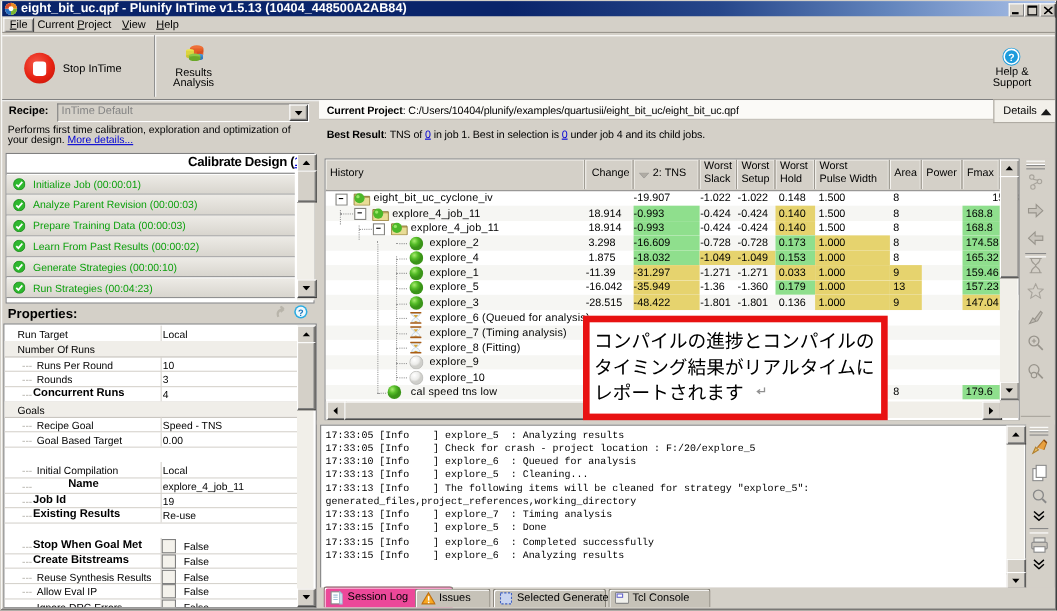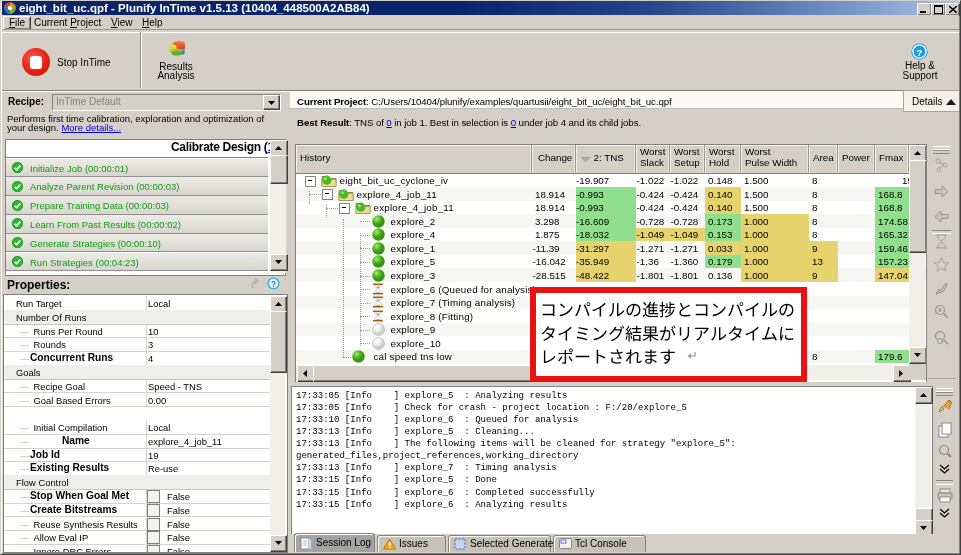--- a/index.html
+++ b/index.html
@@ -203,21 +203,21 @@
       <span class="ab" style="left:12px;top:2px;">Goals</span>
     </div>
     <div class="ab" style="left:0;top:83.7px;width:266px;height:13.8px;border-bottom:1px solid #d6d3cd;">
       <span class="ab" style="left:16px;top:2px;color:#b0ada6;">---</span>
       <span class="ab" style="left:29.5px;top:2px;white-space:nowrap;">Recipe Goal</span>
       <div class="ab" style="left:141.5px;top:0;width:1px;height:13.8px;background:#d6d3cd;"></div>
       <span class="ab" style="left:144px;top:2px;white-space:nowrap;">Speed - TNS</span>
     </div>
     <div class="ab" style="left:0;top:97.5px;width:266px;height:13.8px;border-bottom:1px solid #d6d3cd;">
       <span class="ab" style="left:16px;top:2px;color:#b0ada6;">---</span>
-      <span class="ab" style="left:29.5px;top:2px;white-space:nowrap;">Goal Based Errors</span>
+      <span class="ab" style="left:29.5px;top:2px;white-space:nowrap;">Goal Based Target</span>
       <div class="ab" style="left:141.5px;top:0;width:1px;height:13.8px;background:#d6d3cd;"></div>
       <span class="ab" style="left:144px;top:2px;white-space:nowrap;">0.00</span>
     </div>
     <div class="ab" style="left:0;top:125.0px;width:266px;height:13.8px;border-bottom:1px solid #d6d3cd;">
       <span class="ab" style="left:16px;top:2px;color:#b0ada6;">---</span>
       <span class="ab" style="left:29.5px;top:2px;white-space:nowrap;">Initial Compilation</span>
       <div class="ab" style="left:141.5px;top:0;width:1px;height:13.8px;background:#d6d3cd;"></div>
       <span class="ab" style="left:144px;top:2px;white-space:nowrap;">Local</span>
     </div>
     <div class="ab" style="left:0;top:138.8px;width:266px;height:13.8px;border-bottom:1px solid #d6d3cd;">
@@ -230,23 +230,20 @@
       <span class="ab" style="left:16px;top:2px;color:#b0ada6;">---</span>
       <span class="ab" style="left:26px;top:1px;font-size:10.2px;font-weight:bold;white-space:nowrap;">Job Id</span>
       <div class="ab" style="left:141.5px;top:0;width:1px;height:13.8px;background:#d6d3cd;"></div>
       <span class="ab" style="left:144px;top:2px;white-space:nowrap;">19</span>
     </div>
     <div class="ab" style="left:0;top:166.4px;width:266px;height:13.8px;border-bottom:1px solid #d6d3cd;">
       <span class="ab" style="left:16px;top:2px;color:#b0ada6;">---</span>
       <span class="ab" style="left:26px;top:1px;font-size:10.2px;font-weight:bold;white-space:nowrap;">Existing Results</span>
       <div class="ab" style="left:141.5px;top:0;width:1px;height:13.8px;background:#d6d3cd;"></div>
       <span class="ab" style="left:144px;top:2px;white-space:nowrap;">Re-use</span>
-    </div>
-    <div class="ab" style="left:0;top:180.1px;width:266px;height:13.8px;background:#f0eee9;border-bottom:1px solid #c9c6c0;">
-      <span class="ab" style="left:12px;top:2px;">Flow Control</span>
     </div>
     <div class="ab" style="left:0;top:193.9px;width:266px;height:13.8px;border-bottom:1px solid #d6d3cd;">
       <span class="ab" style="left:16px;top:2px;color:#b0ada6;">---</span>
       <span class="ab" style="left:26px;top:1px;font-size:10.2px;font-weight:bold;white-space:nowrap;">Stop When Goal Met</span>
       <div class="ab" style="left:141.5px;top:0;width:1px;height:13.8px;background:#d6d3cd;"></div>
       <div class="ab" style="left:142.5px;top:1px;width:11px;height:11px;border:1px solid #808080;background:#f4f2ec;"></div>
       <span class="ab" style="left:163px;top:2px;">False</span>
     </div>
     <div class="ab" style="left:0;top:207.7px;width:266px;height:13.8px;border-bottom:1px solid #d6d3cd;">
       <span class="ab" style="left:16px;top:2px;color:#b0ada6;">---</span>
@@ -763,21 +760,21 @@
     <svg class="ab" style="left:4px;top:102px;" width="16" height="16">
       <rect x="3" y="1" width="10" height="4" fill="#e8e8e4" stroke="#888"></rect>
       <rect x="1" y="5" width="14" height="6" rx="1" fill="#c8c4bc" stroke="#888"></rect>
       <rect x="3" y="9" width="10" height="5" fill="#fff" stroke="#888"></rect>
     </svg>
     <svg class="ab" style="left:6px;top:122px;" width="11" height="10">
       <path d="M1 1 l4.5 4 L10 1 M1 5 l4.5 4 L10 5" stroke="#000" stroke-width="1.3" fill="none"></path>
     </svg>
   </div>
 <div class="ab" style="left:288px;top:534px;width:671px;height:19px;background:#d4d0c8;"></div>
-<div class="ab" style="left:294px;top:533px;width:79px;height:18px;background:#a3a3a3;border:1px solid #868278;border-bottom:none;border-radius:3px 3px 0 0;box-shadow:inset 1px 1px 0 #fff;">
+<div class="ab" style="left:294px;top:533px;width:79px;height:18px;background:#ec4899;border:1px solid #868278;border-bottom:none;border-radius:3px 3px 0 0;box-shadow:inset 1px 1px 0 #fff;padding-left:37px;">
     <div class="ab" style="left:5px;top:3px;">
       <svg width="12" height="13">
         <rect x="1" y="1" width="8" height="11" fill="#fff" stroke="#888"></rect>
         <path d="M9 1 l2 2 v9 h-2z M3 4 h4 M3 6 h4 M3 8 h4" stroke="#a0c0d8" fill="#e8f0f8"></path>
       </svg>
     </div>
     <span class="ab" style="left:21px;top:3px;white-space:nowrap;">Session Log</span>
   </div>
 <div class="ab" style="left:377px;top:535px;width:67px;height:16px;background:#c6c2b8;border:1px solid #868278;border-bottom:none;border-radius:3px 3px 0 0;box-shadow:inset 1px 1px 0 #fff;">
     <div class="ab" style="left:5px;top:2px;">

